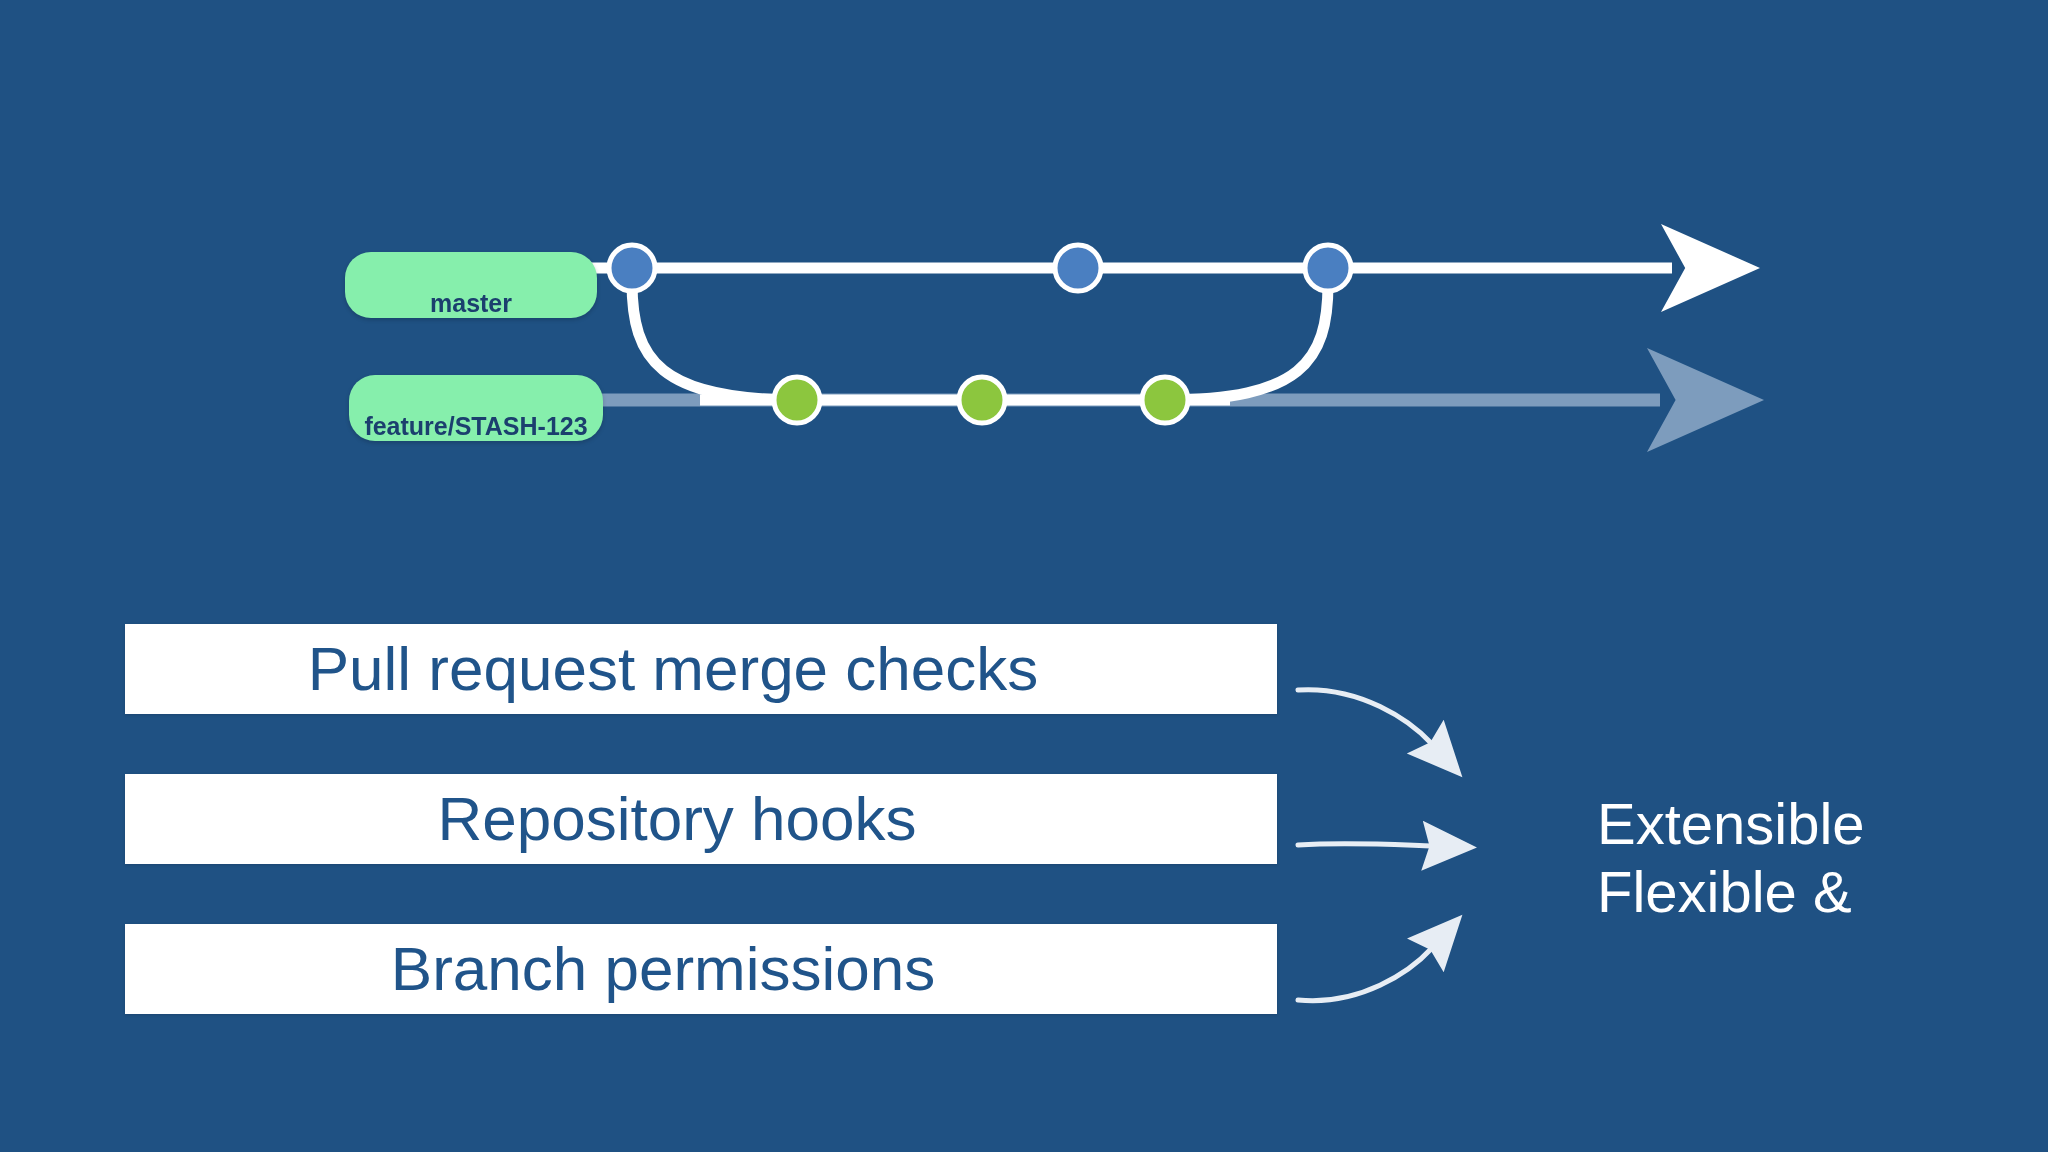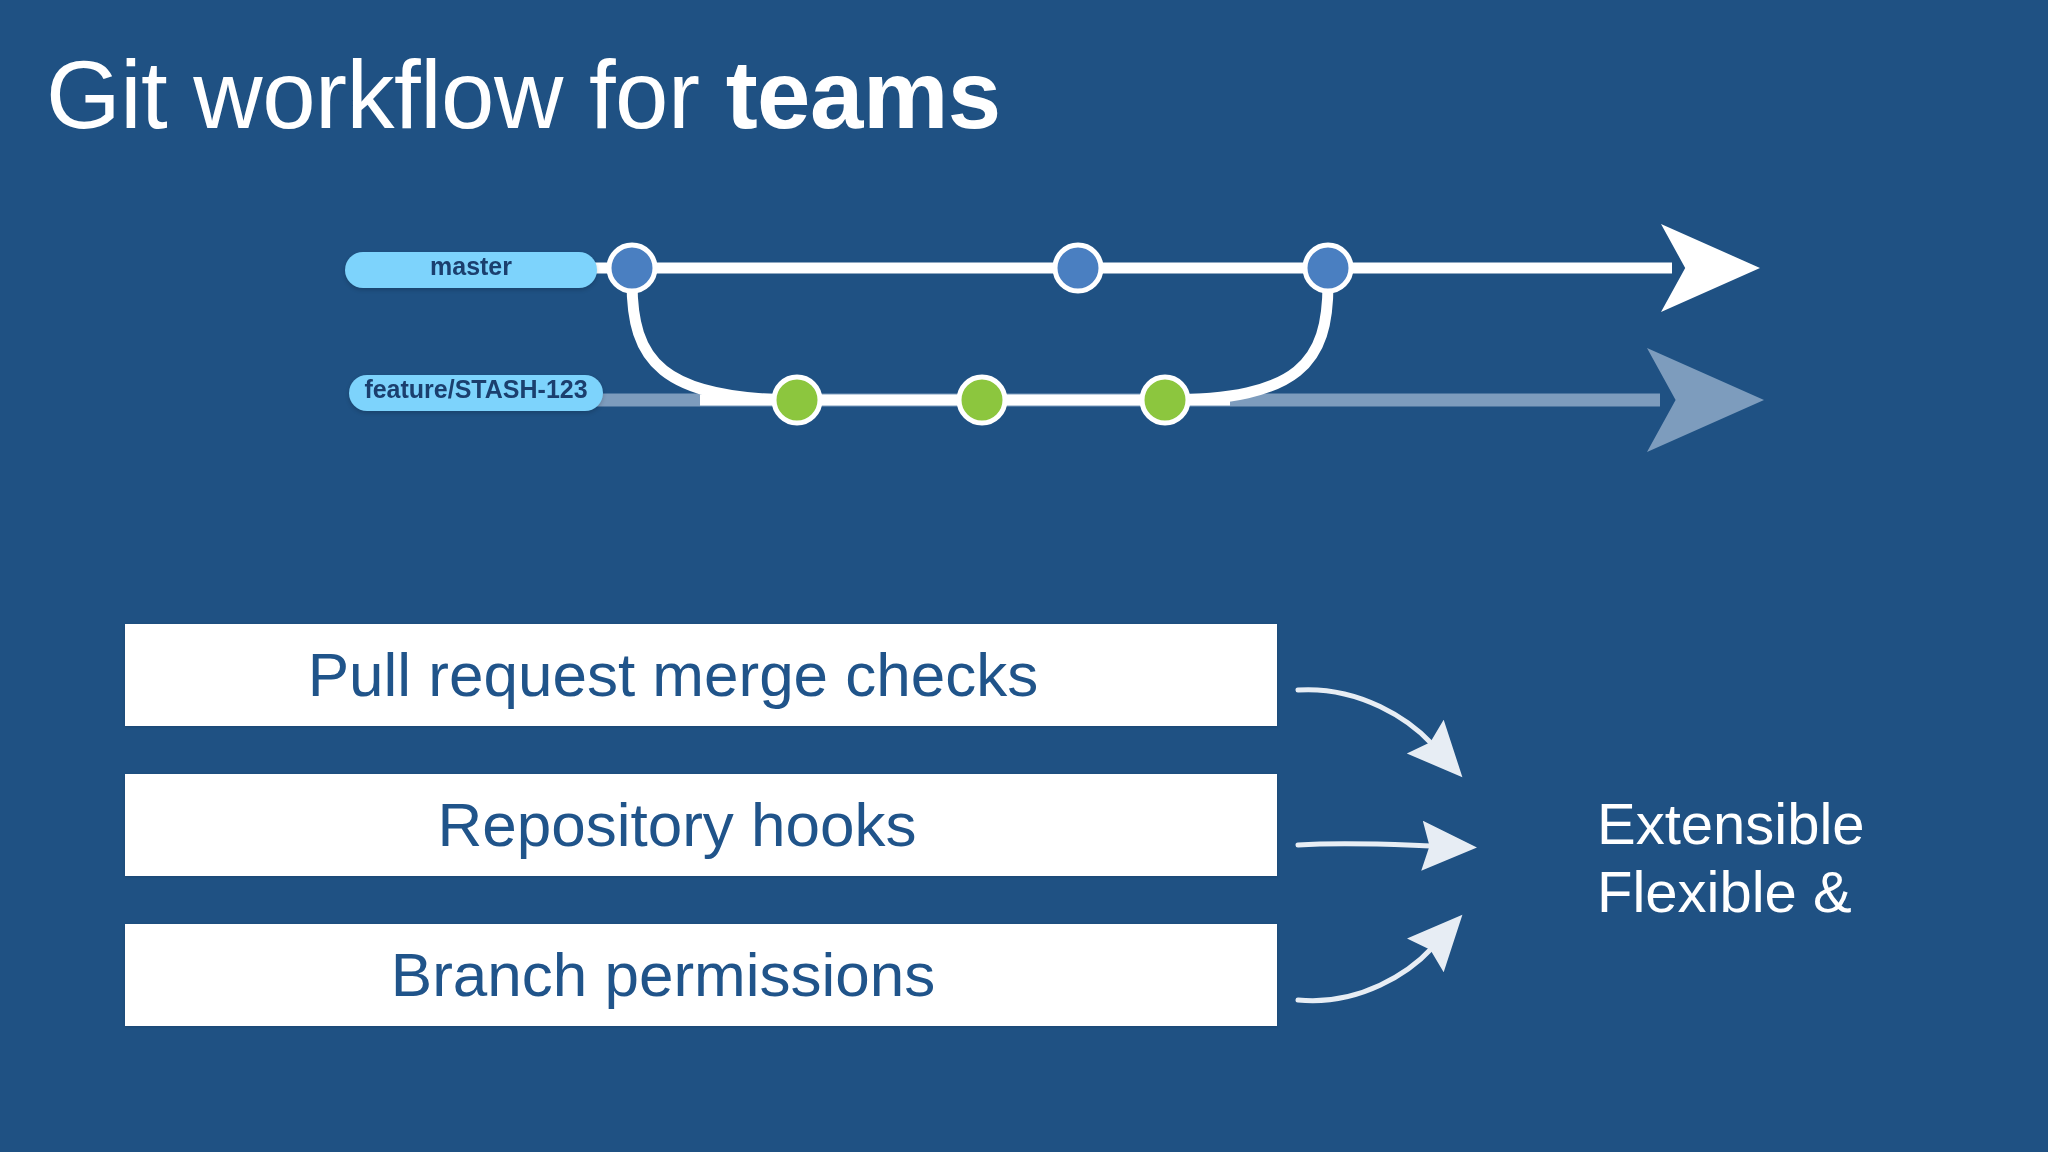--- a/index.html
+++ b/index.html
@@ -42,25 +42,25 @@
     position: absolute;
     left: 0;
     top: 210px;
     width: 2048px;
     height: 260px;
   }
   #gitgraph svg { display: block; }
 
   .branch-pill {
     position: absolute;
-    background: #7dd3fc;
+    background: #86efac;
     border-radius: 26px;
-    height: 36px;
+    height: 66px;
     display: flex;
-    align-items: flex-start;
+    align-items: flex-end;
     justify-content: center;
     color: #1b3f6e;
     font-weight: 700;
     box-shadow: 0 2px 4px rgba(0,0,0,0.18);
     white-space: nowrap;
   }
   #pill-master {
     left: 345px;
     top: 252px;
     width: 252px;
@@ -71,21 +71,21 @@
     top: 375px;
     width: 254px;
     font-size: 25px;
   }
 
   
   .feature-box {
     position: absolute;
     left: 125px;
     width: 1152px;
-    height: 102px;
+    height: 90px;
     background: #ffffff;
     display: flex;
     align-items: center;
     justify-content: center;
     box-shadow: 0 1px 3px rgba(0,0,0,0.15);
   }
   .feature-box .fb-label {
     color: #20548a;
     font-size: 62px;
     line-height: 70px;
@@ -119,23 +119,20 @@
     font-weight: 400;
     white-space: nowrap;
   }
   #outcome .line { display: block; }
 </style>
 </head>
 <body>
 
 <div id="slide">
 
-  <div id="title">
-    <span>Git workflow for </span><span class="bold">teams</span>
-  </div>
 
   <div id="gitgraph">
     <svg width="2048" height="260" viewBox="0 0 2048 260" xmlns="http://www.w3.org/2000/svg">
       <defs>
         <marker id="arrowWhite" markerWidth="10" markerHeight="10" refX="1" refY="4" orient="auto" markerUnits="strokeWidth">
           <path d="M0,0 L9,4 L0,8 L2.2,4 Z" fill="#ffffff"></path>
         </marker>
         <marker id="arrowSlate" markerWidth="10" markerHeight="10" refX="1" refY="4" orient="auto" markerUnits="strokeWidth">
           <path d="M0,0 L9,4 L0,8 L2.2,4 Z" fill="#7d9cbd"></path>
         </marker>

